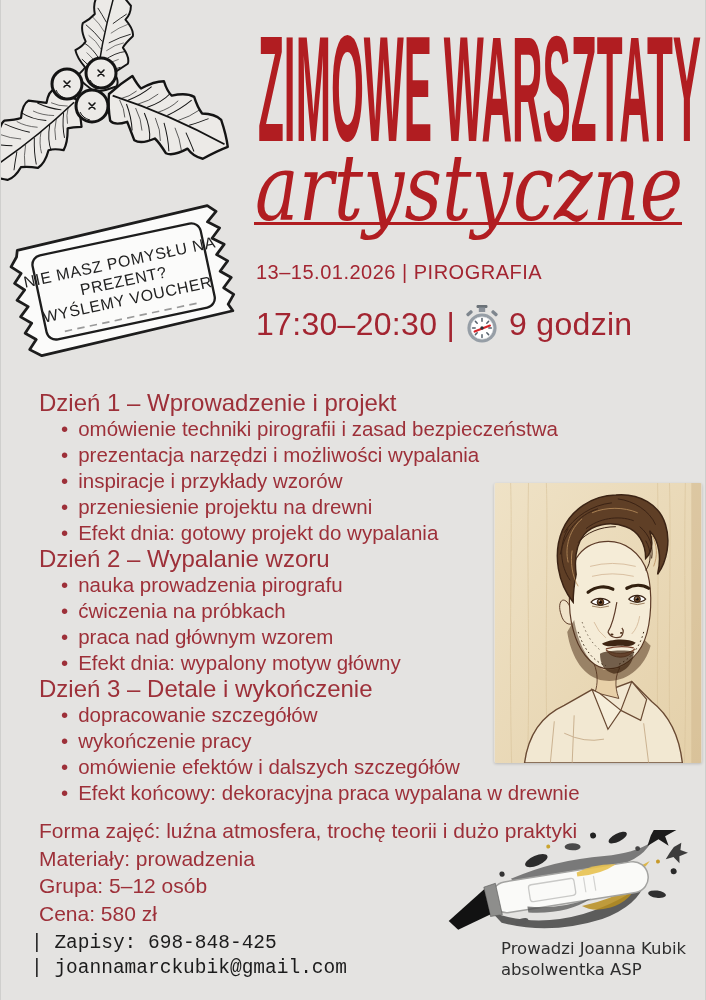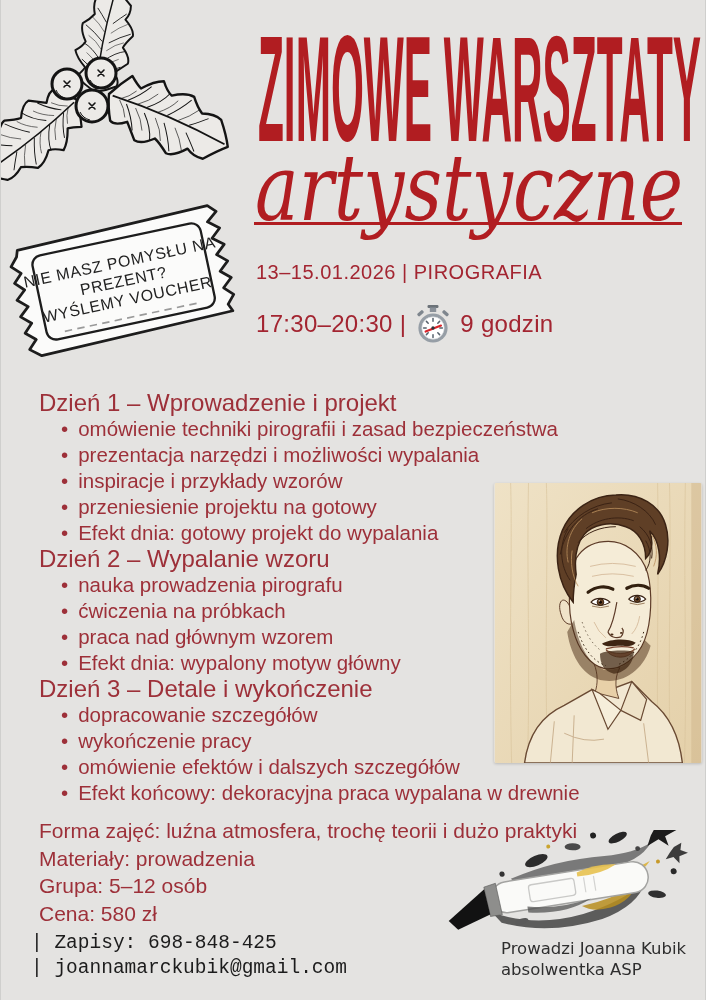--- a/index.html
+++ b/index.html
@@ -14,21 +14,21 @@
     font-family:"Liberation Sans",sans-serif;
   }
   
   .title-svg{position:absolute;left:255px;top:28px;}
   .title-svg text{font-family:"Liberation Sans",sans-serif;font-weight:bold;fill:var(--title_red);}
   .script-svg{position:absolute;left:250px;top:148px;}
   .script-svg text{font-family:"DejaVu Serif","Liberation Serif",serif;font-style:italic;fill:var(--title_red);}
   .title-underline{position:absolute;left:253px;top:222px;width:428px;height:3px;background:var(--title_red);}
   
   .date-line{position:absolute;left:255px;top:261px;font-size:20px;letter-spacing:.5px;color:var(--accent_red);}
-  .time-line{position:absolute;left:255px;top:303px;font-size:24px;letter-spacing:.3px;color:var(--accent_red);
+  .time-line{position:absolute;left:255px;top:303px;font-size:32px;letter-spacing:.3px;color:var(--accent_red);
     display:flex;align-items:center;gap:9px;}
   .stopwatch{width:36px;height:40px;margin-top:2px;}
   
   .ticket{position:absolute;left:8px;top:222px;width:228px;height:118px;transform:rotate(-12deg);transform-origin:50% 50%;}
   .ticket text{font-family:"Liberation Sans",sans-serif;font-size:15px;letter-spacing:.6px;fill:#222;text-anchor:middle;}
   
   .schedule{position:absolute;left:38px;top:390px;width:620px;color:var(--body_red);
     font-size:20.5px;line-height:26px;}
   .schedule .day{font-size:24px;}
   .schedule ul{list-style:none;margin:0 0 0 22px;padding:0;}
@@ -145,21 +145,21 @@
     <text x="108" y="60">PREZENT?</text>
     <text x="108" y="78">WYŚLEMY VOUCHER</text>
   </svg>
 
   <div class="schedule">
     <div class="day">Dzień 1 – Wprowadzenie i projekt</div>
     <ul>
       <li>omówienie techniki pirografii i zasad bezpieczeństwa</li>
       <li>prezentacja narzędzi i możliwości wypalania</li>
       <li>inspiracje i przykłady wzorów</li>
-      <li>przeniesienie projektu na gotowy</li>
+      <li>przeniesienie projektu na drewni</li>
       <li>Efekt dnia: gotowy projekt do wypalania</li>
     </ul>
     <div class="day">Dzień 2 – Wypalanie wzoru</div>
     <ul>
       <li>nauka prowadzenia pirografu</li>
       <li>ćwiczenia na próbkach</li>
       <li>praca nad głównym wzorem</li>
       <li>Efekt dnia: wypalony motyw główny</li>
     </ul>
     <div class="day">Dzień 3 – Detale i wykończenie</div>

